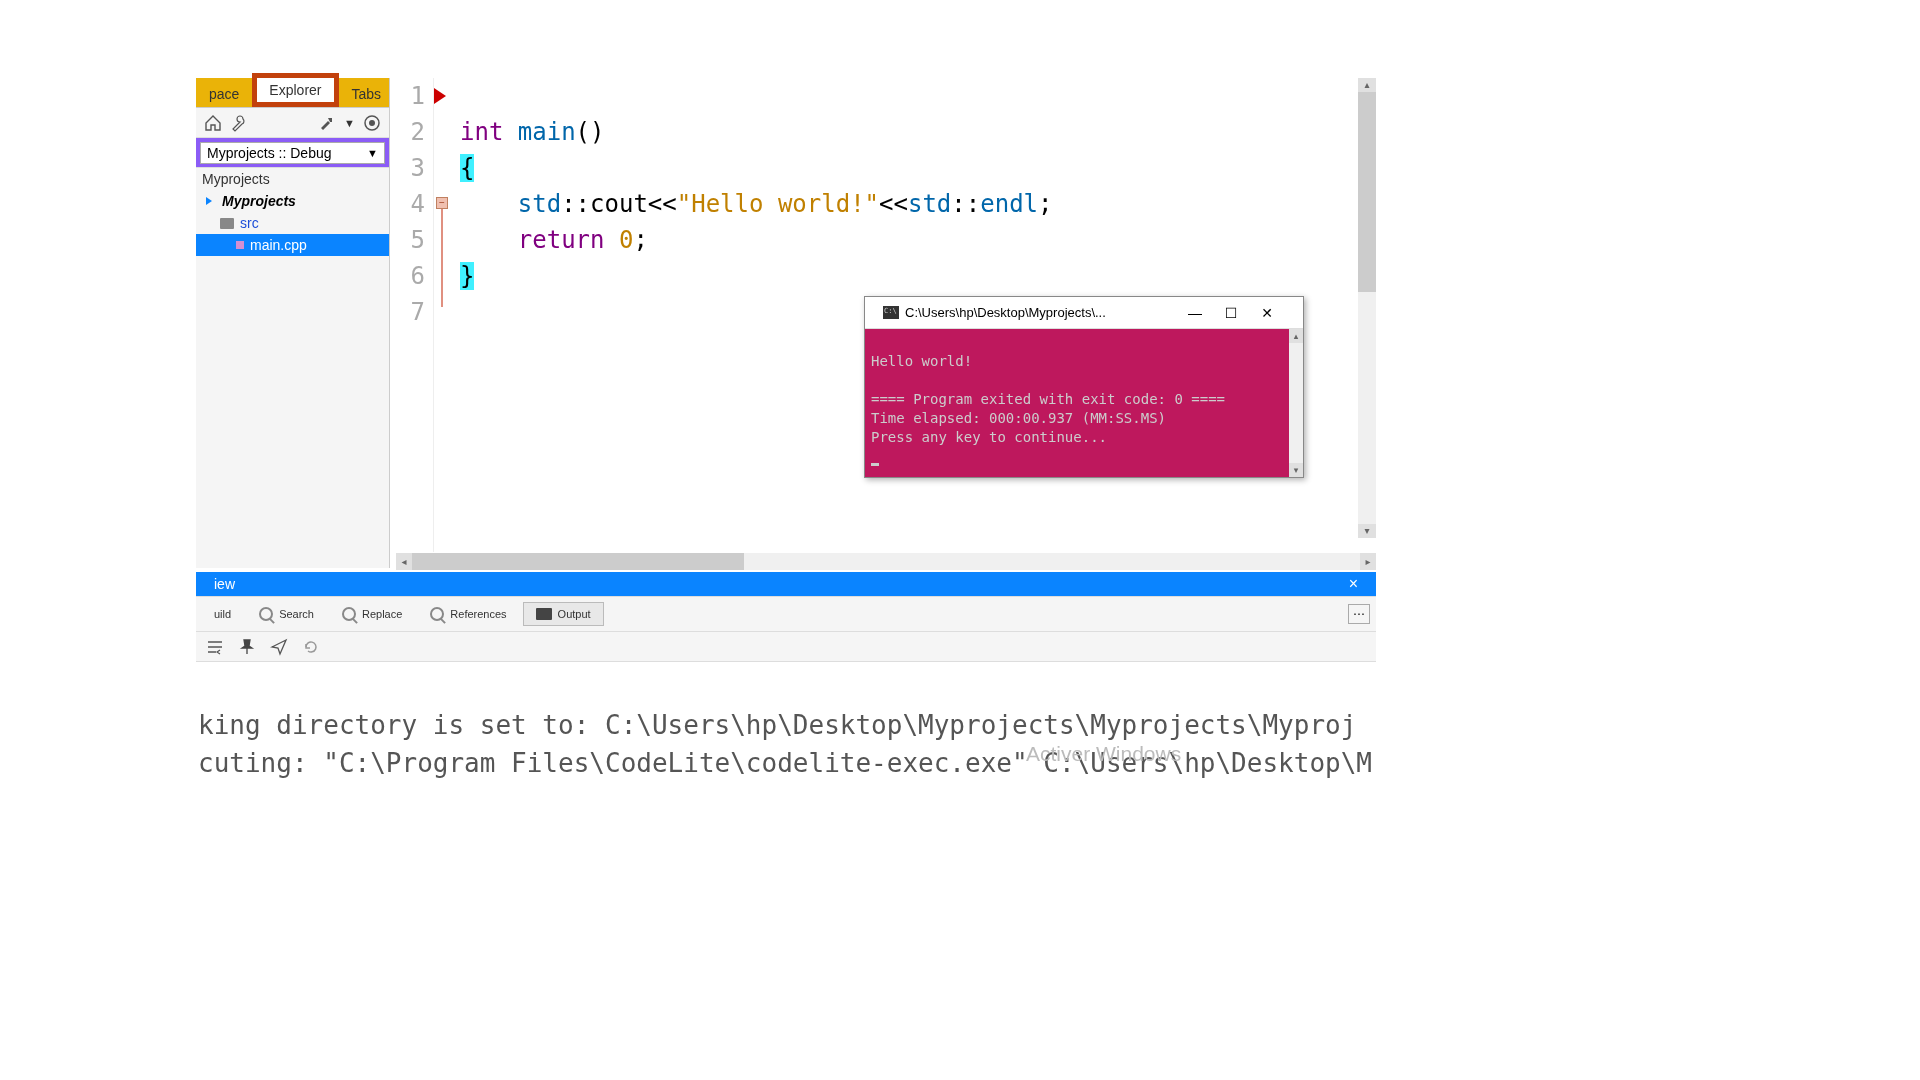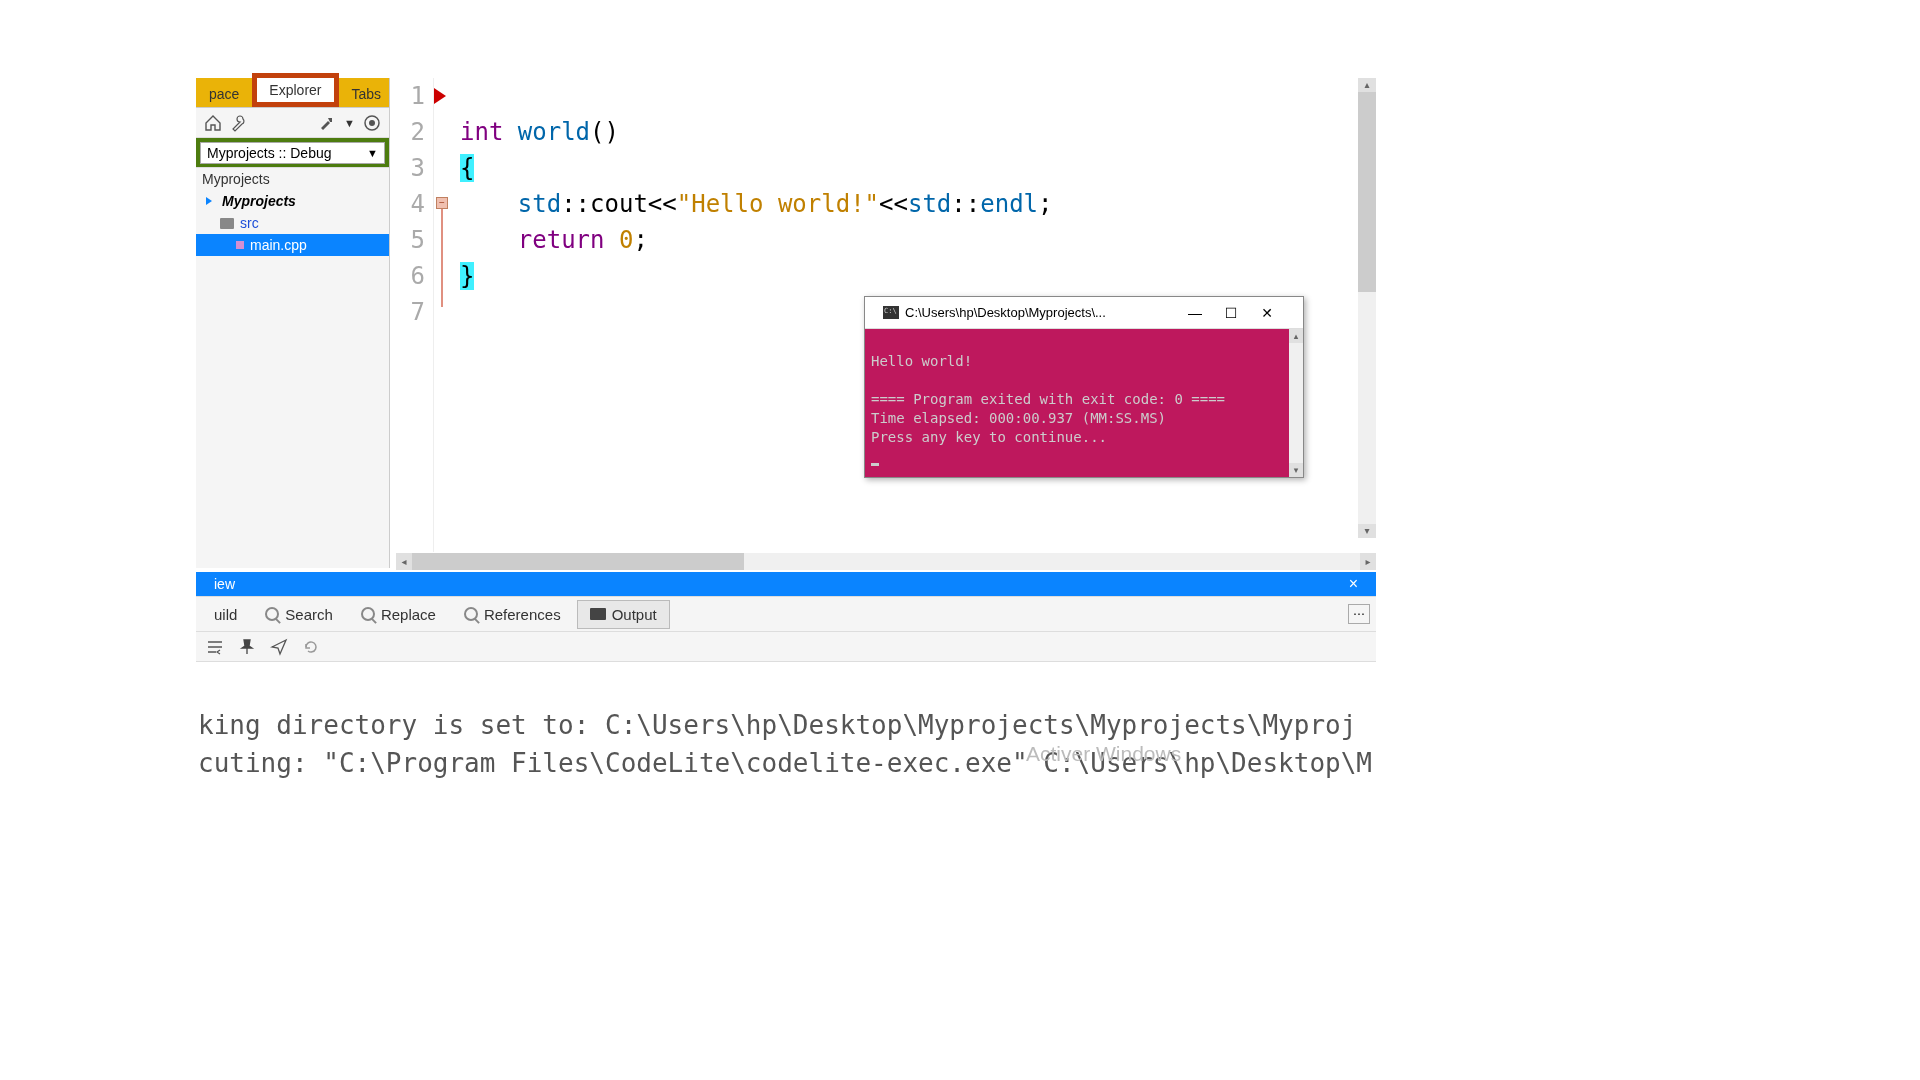--- a/index.html
+++ b/index.html
@@ -12,21 +12,21 @@
 .side-tab { padding: 4px 12px; font-size: 14px; color: #333; border: 1px solid transparent; cursor: pointer; }
 .side-tab.active { background: #fff; border: 5px solid #c2410c; margin-top: 15px; }
 .side-tab.more { border: 1px solid #aaa; padding: 2px 4px; font-size: 12px; margin-left: 2px; }
 
 
 .toolbar { display: flex; align-items: center; height: 30px; background: #f5f5f5; padding: 0 8px; gap: 8px; border-bottom: 1px solid #ddd; }
 .tool-ico { width: 18px; height: 18px; display: inline-block; }
 .tool-spacer { flex: 1; }
 
 
-.config-row { height: 30px; background: #4d7c0f; border-bottom: 1px solid #ddd; display: flex; align-items: center; padding: 0 4px; }
+.config-row { height: 30px; background: #8b5cf6; border-bottom: 1px solid #ddd; display: flex; align-items: center; padding: 0 4px; }
 .config-select { flex: 1; border: 1px solid #aaa; background: #fff; padding: 2px 6px; font-size: 14px; display: flex; justify-content: space-between; align-items: center; }
 
 
 .tree { background: #f5f5f5; font-size: 14px; }
 .tree-item { padding: 3px 6px; display: flex; align-items: center; gap: 6px; }
 .tree-item.root { color: #333; }
 .tree-item.proj { font-weight: bold; font-style: italic; padding-left: 10px; }
 .tree-item.folder { padding-left: 24px; color: #1d4ed8; }
 .tree-item.file { padding-left: 40px; background: #0a84ff; color: #fff; }
 .folder-ico { width: 14px; height: 11px; background: #888; display: inline-block; border-radius: 1px; }
@@ -66,21 +66,21 @@
 .h-arrow { width: 16px; height: 100%; background: #e0e0e0; text-align: center; font-size: 10px; line-height: 17px; color: #666; }
 .h-track { flex: 1; height: 100%; position: relative; }
 .h-thumb { position: absolute; left: 0; width: 35%; height: 100%; background: #ccc; }
 
 
 .view-bar { position: absolute; left: 0; top: 494px; right: 0; height: 24px; background: #0a84ff; color: #fff; font-size: 14px; display: flex; align-items: center; padding: 0 18px; }
 .view-bar .close { margin-left: auto; font-size: 16px; cursor: pointer; }
 
 
 .bottom-tabs { position: absolute; left: 0; top: 518px; right: 0; height: 36px; background: #f5f5f5; border-bottom: 1px solid #ddd; border-top: 1px solid #ddd; display: flex; align-items: center; padding: 0 6px; gap: 4px; }
-.btab { display: flex; align-items: center; gap: 6px; padding: 5px 12px; font-size: 15px; color: #333; cursor: pointer; }
+.btab { display: flex; align-items: center; gap: 6px; padding: 5px 12px; font-size: 11px; color: #333; cursor: pointer; }
 .btab.active { background: #e8e8e8; border: 1px solid #bbb; }
 .search-ico { width: 14px; height: 14px; border: 2px solid #888; border-radius: 50%; position: relative; display: inline-block; }
 .search-ico::after { content: ''; position: absolute; width: 6px; height: 2px; background: #888; bottom: -3px; right: -4px; transform: rotate(45deg); }
 .term-ico { width: 16px; height: 12px; background: #444; display: inline-block; border-radius: 1px; }
 .btab-more { margin-left: auto; border: 1px solid #aaa; padding: 2px 4px; font-size: 12px; }
 
 
 .bot-icons { position: absolute; left: 0; top: 554px; right: 0; height: 30px; background: #f5f5f5; display: flex; align-items: center; padding: 0 10px; gap: 14px; border-bottom: 1px solid #ddd; }
 .bico { width: 18px; height: 18px; display: inline-block; }
 
@@ -175,21 +175,21 @@
       <div>6</div>
       <div>7</div>
     </div>
     <div class="bp-arrow"></div>
     <div class="fold-col">
       <div class="fold-mark" style="top:119px;">−</div>
       <div class="fold-line" style="top:131px;height:98px;"></div>
     </div>
     <div class="code">
       <div class="code-line">&nbsp;</div>
-      <div class="code-line"><span class="kw-type">int </span><span class="kw-fn">world</span><span class="op">()</span></div>
+      <div class="code-line"><span class="kw-type">int </span><span class="kw-fn">main</span><span class="op">()</span></div>
       <div class="code-line"><span class="brace-hl">{</span></div>
       <div class="code-line"><span>    </span><span class="kw-ns">std</span><span class="op">::</span><span class="op">cout</span><span class="op">&lt;&lt;</span><span class="kw-str">"Hello world!"</span><span class="op">&lt;&lt;</span><span class="kw-ns">std</span><span class="op">::</span><span class="kw-endl">endl</span><span class="op">;</span></div>
       <div class="code-line"><span>    </span><span class="kw-ret">return </span><span class="kw-num">0</span><span class="op">;</span></div>
       <div class="code-line"><span class="brace-hl">}</span></div>
     </div>
     <div class="v-scroll">
       <div class="v-arrow" style="top:0;">▴</div>
       <div class="v-thumb"></div>
       <div class="v-arrow" style="bottom:0;">▾</div>
     </div>

